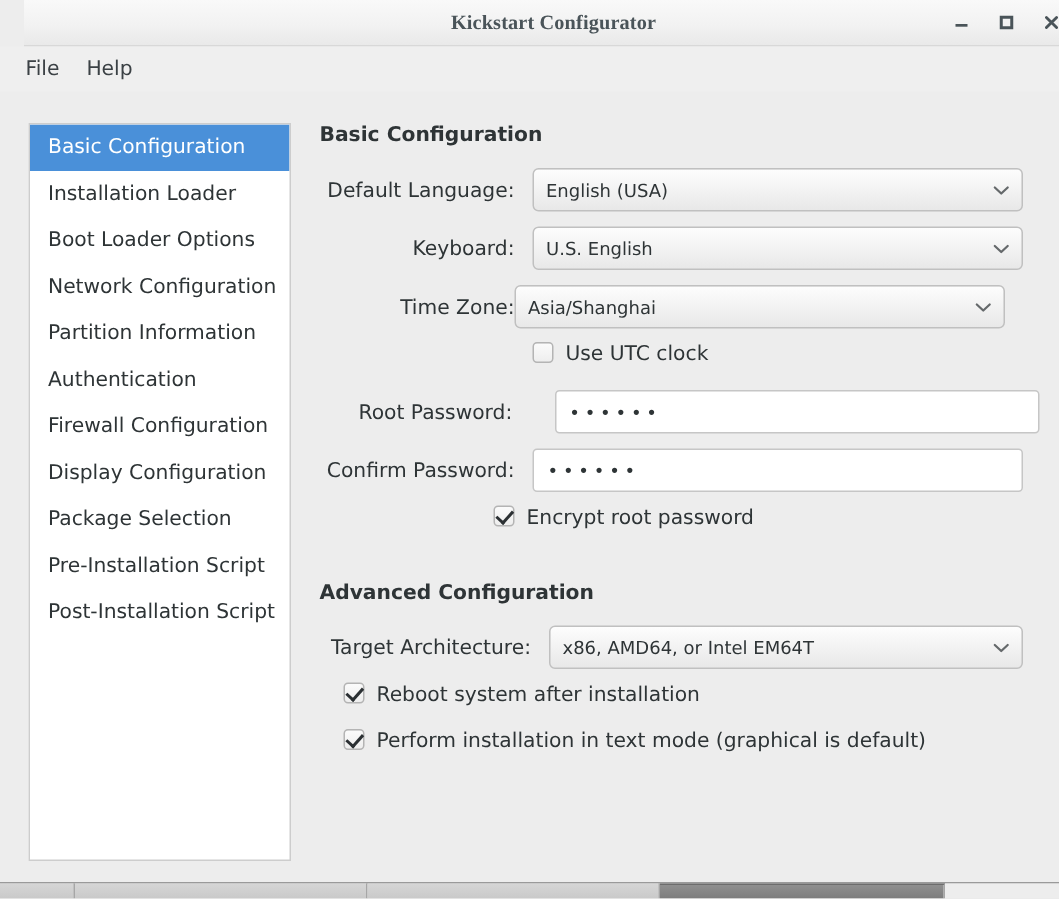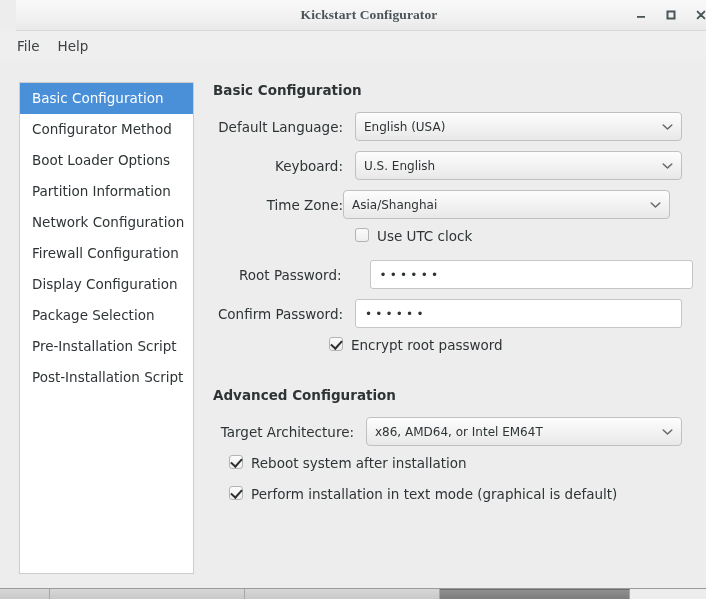--- a/index.html
+++ b/index.html
@@ -243,24 +243,25 @@
     </div>
   </div>
 
   <div class="menubar">
     <div class="menu-item">File</div>
     <div class="menu-item">Help</div>
   </div>
 
   <div class="sidebar">
     <div class="side-item selected">Basic Configuration</div>
-    <div class="side-item">Configurator Method</div>
+    <div class="side-item">Installation Loader</div>
     <div class="side-item">Boot Loader Options</div>
+    <div class="side-item">Network Configuration</div>
     <div class="side-item">Partition Information</div>
-    <div class="side-item">Network Configuration</div>
+    <div class="side-item">Authentication</div>
     <div class="side-item">Firewall Configuration</div>
     <div class="side-item">Display Configuration</div>
     <div class="side-item">Package Selection</div>
     <div class="side-item">Pre-Installation Script</div>
     <div class="side-item">Post-Installation Script</div>
   </div>
 
   <div class="main">
 
     <div class="section-title">Basic Configuration</div>

